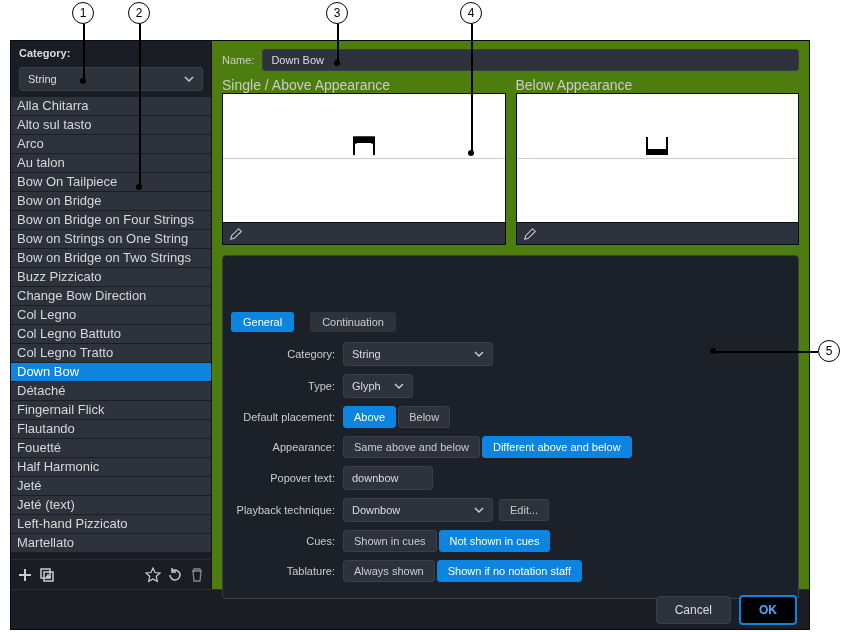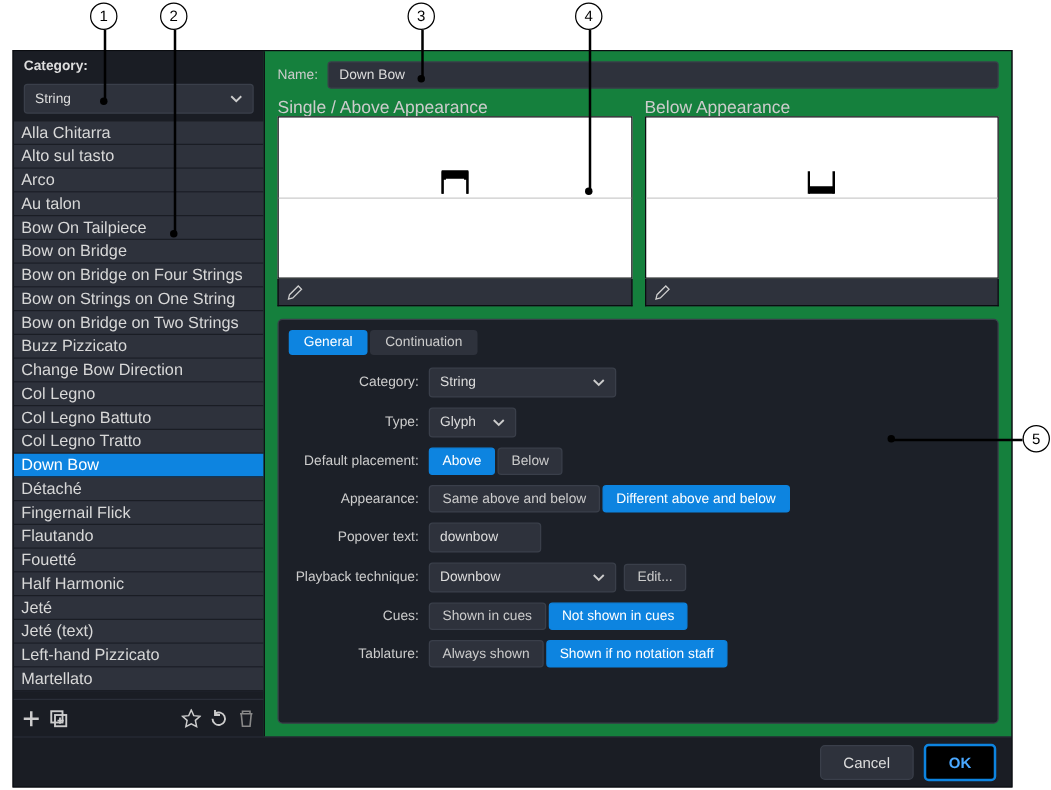--- a/index.html
+++ b/index.html
@@ -82,21 +82,21 @@
     border-top: 1px solid #2a2e38;
   }
   .left-toolbar .group { display: flex; gap: 6px; align-items: center; }
   .toolbar-icon { width: 16px; height: 16px; cursor: pointer; fill: #ccc; }
 
   
   .right-col {
     flex: 1;
     display: flex;
     flex-direction: column;
-    background: #15803d;
+    background: #4d7c0f;
     border-left: 1px solid #0f1115;
   }
   .name-row {
     display: flex;
     align-items: center;
     gap: 8px;
     padding: 8px 10px 6px 10px;
   }
   .name-row label { font-size: 11px; color: #ccc; }
   .name-input {
@@ -157,22 +157,23 @@
   .options-panel {
     margin: 10px;
     border: 1px solid #3a3f4a;
     border-radius: 4px;
     background: #1c2028;
     flex: 1;
     padding: 8px;
   }
   .tabs {
     display: flex;
-    gap: 2px;
+    gap: 16px;
     margin-bottom: 10px;
+    margin-top: 48px;
   }
   .tab {
     padding: 4px 12px;
     border-radius: 3px;
     background: #2e323c;
     color: #ccc;
     font-size: 11px;
     cursor: pointer;
   }
   .tab.active {

